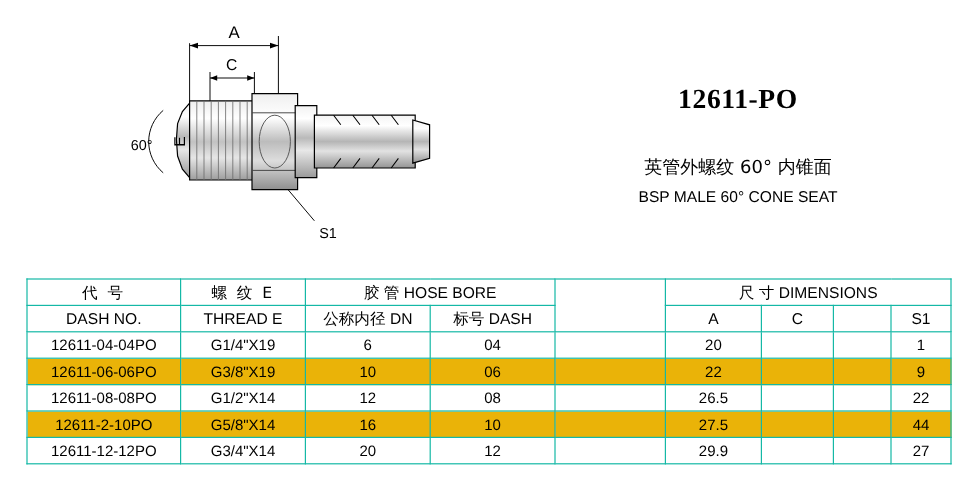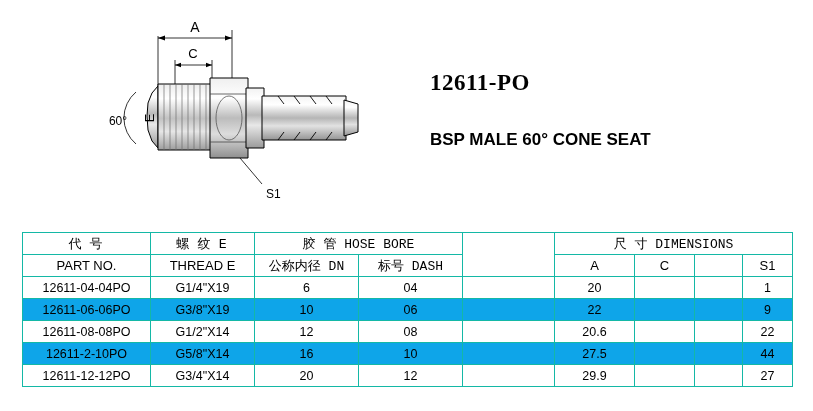--- a/index.html
+++ b/index.html
@@ -29,38 +29,37 @@
     top: 8px;
     width: 360px;
     height: 205px;
   }
 
   .title-block {
     position: absolute;
     left: 430px;
     top: 70px;
     width: 370px;
-    text-align: left;
+    text-align: center;
   }
   .product-code {
     font-size: 23px;
     font-weight: bold;
     letter-spacing: 0.5px;
     margin-bottom: 34px;
     font-family: "Liberation Serif", serif;
   }
   .desc-cn {
     font-size: 15px;
     margin-bottom: 7px;
     font-family: "DejaVu Sans", sans-serif;
   }
   .desc-en {
-    font-size: 17px;
+    font-size: 13px;
     font-family: "Liberation Sans", sans-serif;
-    font-weight: bold;
   }
 
   
   .table-wrap {
     position: absolute;
     left: 22px;
     top: 232px;
     width: 770px;
   }
   table.spec {
@@ -77,24 +76,24 @@
     font-weight: normal;
   }
   table.spec th {
     font-size: 13px;
   }
   .hdr-cn {
     letter-spacing: 2px;
     font-family: "DejaVu Sans", sans-serif;
   }
   .hdr-mix {
-    font-family: Liberation Mono, monospace;
+    font-family: Liberation Sans, sans-serif;
   }
   tr.shaded td {
-    background: #0ea5e9;
+    background: #eab308;
     text-align: center;
   }
   .c0 { width: 128px; }
   .c1 { width: 104px; }
   .c2 { width: 104px; }
   .c3 { width: 104px; }
   .c4 { width: 92px; }
   .c5 { width: 80px; }
   .c6 { width: 60px; }
   .c7 { width: 48px; }
@@ -195,20 +194,21 @@
       <text x="155" y="24" font-size="14" text-anchor="middle" font-family="Liberation Sans, sans-serif">A</text>
       <text x="153" y="50" font-size="13" text-anchor="middle" font-family="Liberation Sans, sans-serif">C</text>
       <text x="78" y="117" font-size="12" text-anchor="middle" font-family="Liberation Sans, sans-serif">60°</text>
       <text x="114" y="110" font-size="13" text-anchor="middle" font-family="Liberation Sans, sans-serif" transform="rotate(-90 114 110)">E</text>
       <text x="226" y="190" font-size="12" text-anchor="start" font-family="Liberation Sans, sans-serif">S1</text>
     </svg>
   </div>
 
   <div class="title-block">
     <div class="product-code">12611-PO</div>
+    <div class="desc-cn">英管外螺纹 60° 内锥面</div>
     <div class="desc-en">BSP MALE 60° CONE SEAT</div>
   </div>
 </div>
 
 <div class="table-wrap">
   <table class="spec">
     <colgroup>
       <col class="c0">
         <col class="c1">
         <col class="c2">
@@ -221,21 +221,21 @@
     </colgroup>
     <thead>
       <tr>
         <th class="hdr-cn">代 号</th>
         <th class="hdr-cn">螺 纹 E</th>
         <th class="hdr-mix" colspan="2">胶 管  HOSE BORE</th>
         <th rowspan="2"></th>
         <th class="hdr-mix" colspan="4">尺 寸  DIMENSIONS</th>
       </tr>
       <tr>
-        <th>PART NO.</th>
+        <th>DASH NO.</th>
         <th>THREAD  E</th>
         <th class="hdr-mix">公称内径 DN</th>
         <th class="hdr-mix">标号 DASH</th>
         <th>A</th>
         <th>C</th>
         <th></th>
         <th>S1</th>
       </tr>
     </thead>
     <tbody>
@@ -260,21 +260,21 @@
         <td></td>
         <td></td>
         <td>9</td>
       </tr>
       <tr>
         <td>12611-08-08PO</td>
         <td>G1/2"X14</td>
         <td>12</td>
         <td>08</td>
         <td></td>
-        <td>20.6</td>
+        <td>26.5</td>
         <td></td>
         <td></td>
         <td>22</td>
       </tr>
       <tr class="shaded">
         <td>12611-2-10PO</td>
         <td>G5/8"X14</td>
         <td>16</td>
         <td>10</td>
         <td></td>

